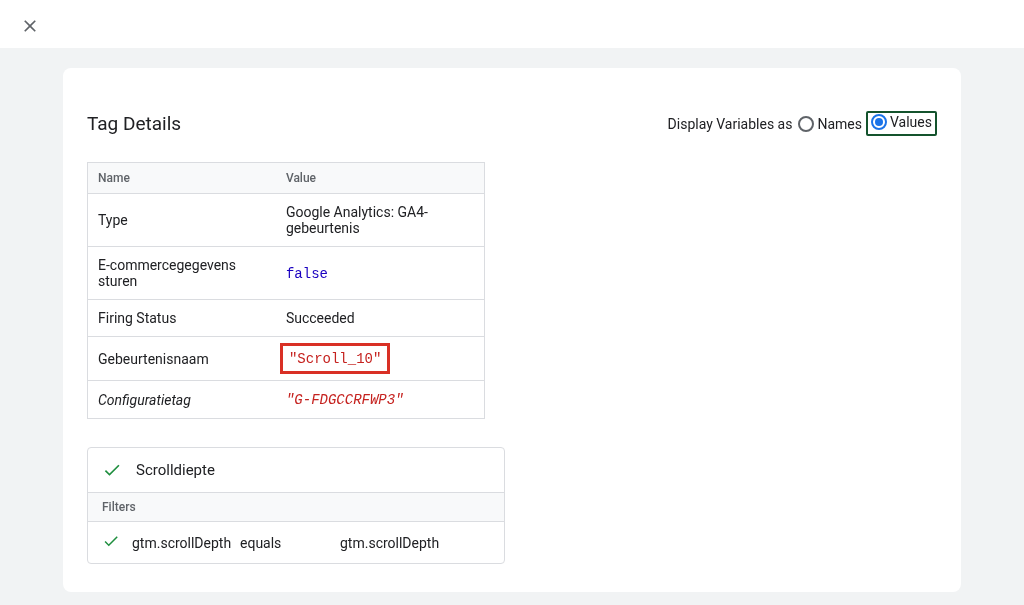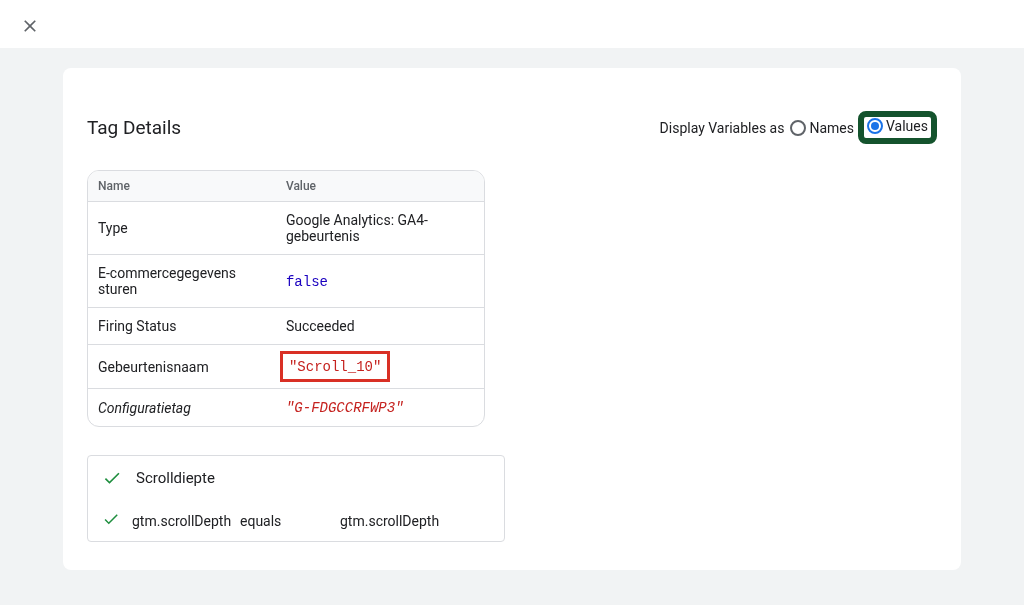--- a/index.html
+++ b/index.html
@@ -108,32 +108,32 @@
   }
   .radio-circle.selected::after {
     content: '';
     position: absolute;
     top: 2px; left: 2px;
     width: 8px; height: 8px;
     background: #1a73e8;
     border-radius: 50%;
   }
   .highlight-box {
-    border: 6px solid #14532d;
+    border: 2px solid #14532d;
     padding: 1px 3px;
-    border-radius: 8px;
+    border-radius: 2px;
   }
   .section-label {
     color: #5f6368;
     font-size: 15px;
     margin-bottom: 10px;
   }
   .prop-table {
     border: 1px solid #dadce0;
-    border-radius: 12px;
+    border-radius: 0;
     width: 398px;
     border-collapse: separate;
     border-spacing: 0;
     overflow: hidden;
     margin-bottom: 28px;
   }
   .prop-table th {
     background: #f8f9fa;
     color: #5f6368;
     font-weight: 500;
@@ -265,20 +265,21 @@
 
     <div class="trigger-box">
       <div class="trigger-header">
         <span class="check-icon">
           <svg viewBox="0 0 24 24" width="20" height="20">
               <path fill="#1e8e3e" d="M9 16.2 4.8 12l-1.4 1.4L9 19 21 7l-1.4-1.4z"></path>
             </svg>
         </span>
         <span>Scrolldiepte</span>
       </div>
+      <div class="filters-label">Filters</div>
       <div class="filter-row">
         <span class="filter-check"><svg viewBox="0 0 24 24" width="18" height="18">
               <path fill="#1e8e3e" d="M9 16.2 4.8 12l-1.4 1.4L9 19 21 7l-1.4-1.4z"></path>
             </svg></span>
         <span class="filter-var">gtm.scrollDepth</span>
         <span class="filter-op">equals</span>
         <span class="filter-val">gtm.scrollDepth</span>
       </div>
 
     </div>

